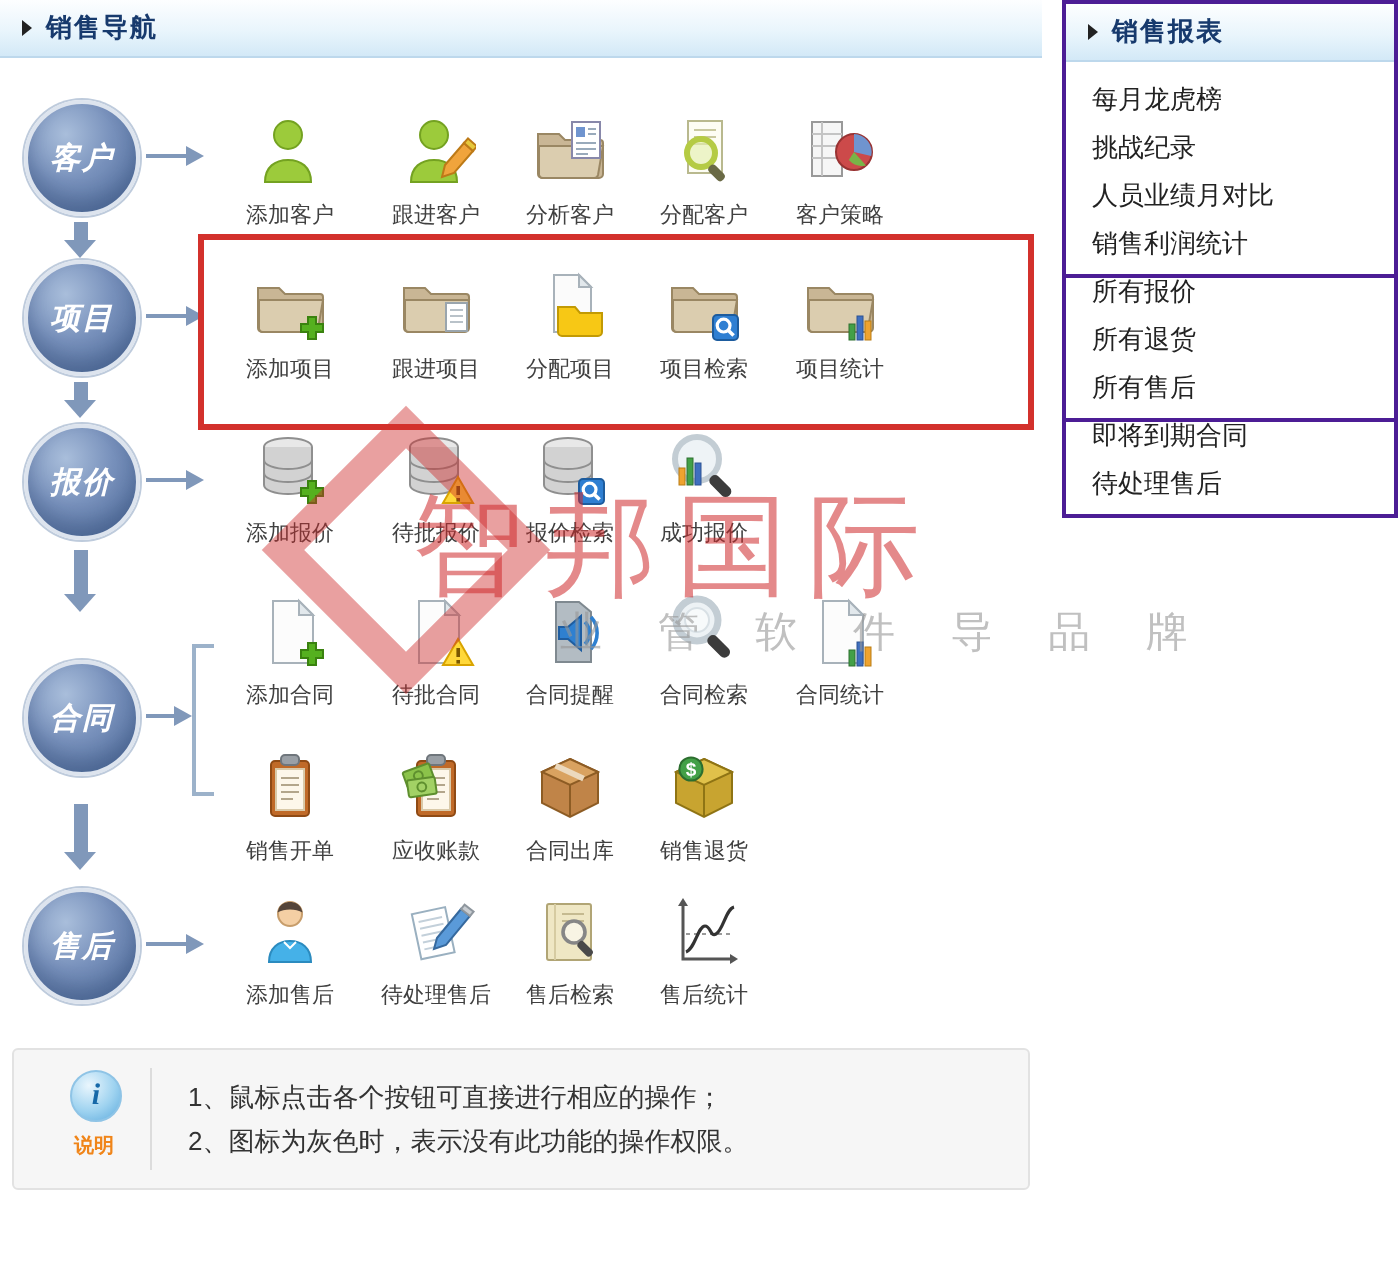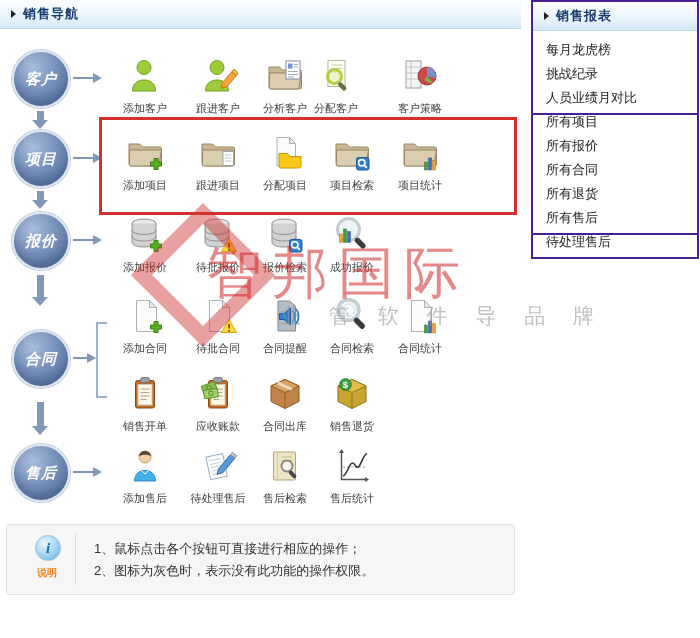--- a/index.html
+++ b/index.html
@@ -325,21 +325,21 @@
         <use href="#sym-user-pencil"></use>
       </svg></span>
   <span class="lbl">跟进客户</span>
 </div>
 <div class="cell" style="left:247px;top:56px">
   <span class="ic"><svg viewBox="0 0 40 40" width="40" height="40">
         <use href="#sym-folder-cards"></use>
       </svg></span>
   <span class="lbl">分析客户</span>
 </div>
-<div class="cell" style="left:298px;top:56px">
+<div class="cell" style="left:314px;top:56px">
   <span class="ic"><svg viewBox="0 0 40 40" width="40" height="40">
         <use href="#sym-doc-search"></use>
       </svg></span>
   <span class="lbl">分配客户</span>
 </div>
 <div class="cell" style="left:382px;top:56px">
   <span class="ic"><svg viewBox="0 0 40 40" width="40" height="40">
         <use href="#sym-grid-pie"></use>
       </svg></span>
   <span class="lbl">客户策略</span>
@@ -514,29 +514,29 @@
   <div class="bar">
     <span class="tri"></span>
     <span class="htxt">销售列表</span>
   </div>
   <div class="items">
     <div class="pitem">客户池</div>
     <div class="pitem">所有客户</div>
     <div class="pitem">项目池</div>
     <div class="pitem">所有项目</div>
     <div class="pitem">所有报价</div>
-    <div class="pitem">所有合同</div>
     <div class="pitem">所有退货</div>
     <div class="pitem">所有售后</div>
   </div>
 </div>
 
 <div class="panel" id="panel-2">
   <div class="bar">
     <span class="tri"></span>
     <span class="htxt">销售报表</span>
   </div>
   <div class="items">
     <div class="pitem">每月龙虎榜</div>
     <div class="pitem">挑战纪录</div>
     <div class="pitem">人员业绩月对比</div>
+    <div class="pitem">销售利润统计</div>
   </div>
 </div>
 
 </body></html>

